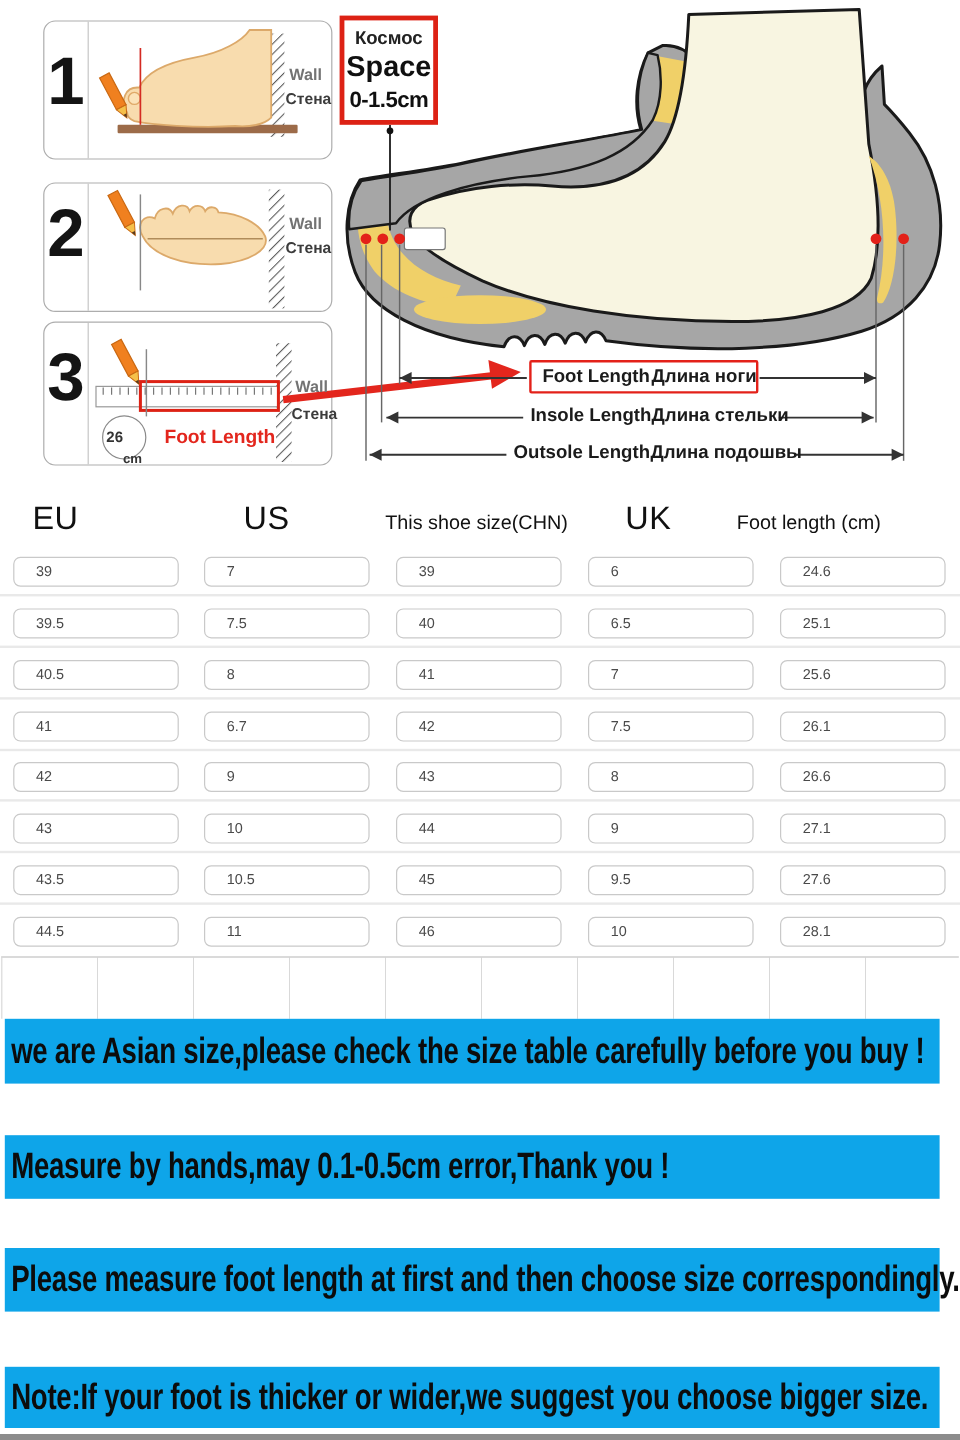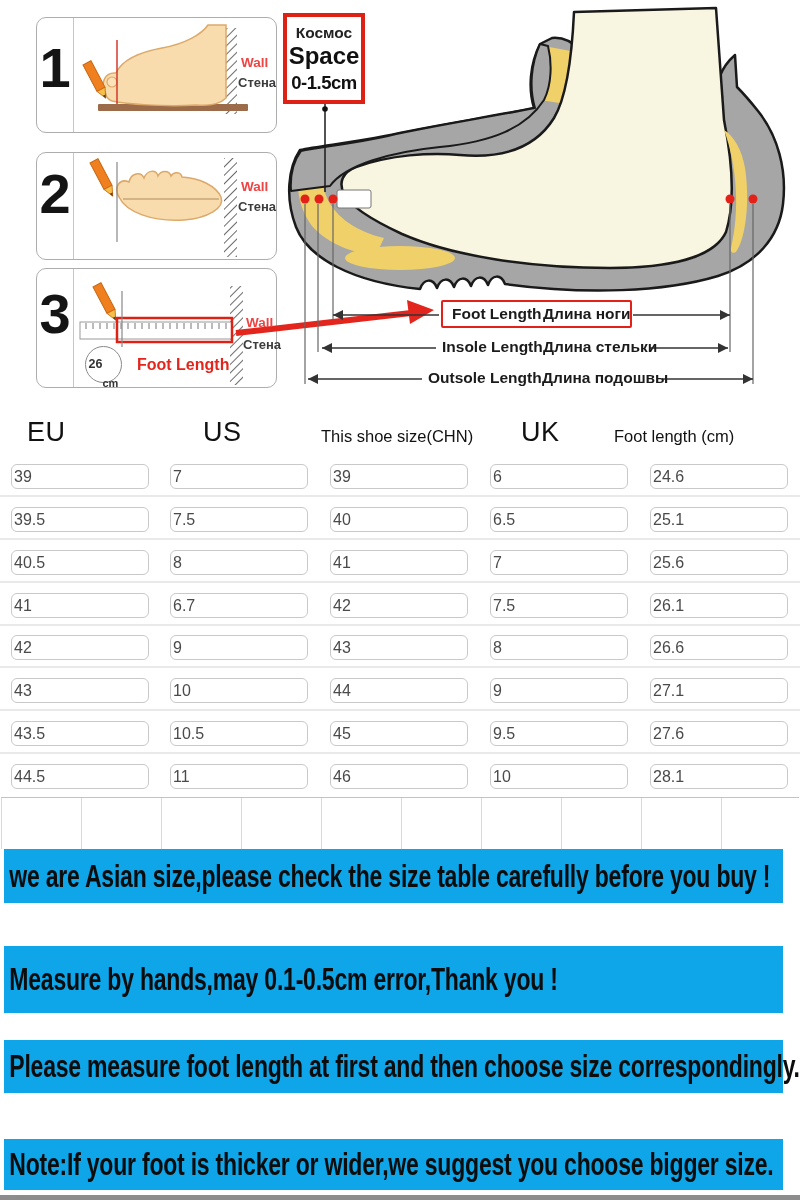--- a/index.html
+++ b/index.html
@@ -11,21 +11,21 @@
   
   .step-box { position:absolute; left:36px; width:241px; background:#fff;
               border:1.5px solid #adadad; border-radius:10px; }
   .step-box::after { content:""; position:absolute; left:36px; top:0; bottom:0; width:1px; background:#c6c6c6; }
   #sb1 { top:17px;  height:116px; }
   #sb2 { top:152px; height:108px; }
   #sb3 { top:268px; height:120px; }
   .step-num { position:absolute; left:38px; width:34px; text-align:center;
               font-size:56px; font-weight:700; color:#141414; line-height:1; }
   svg.overlay { position:absolute; left:0; top:0; pointer-events:none; }
-  .wall-en { position:absolute; font-size:13.5px; font-weight:700; color:#ef4444; line-height:1; }
+  .wall-en { position:absolute; font-size:13.5px; font-weight:700; color:#737373; line-height:1; }
   .wall-ru { position:absolute; font-size:13px;   font-weight:600; color:#3c3c3c; line-height:1; }
   .space-box { position:absolute; left:283px; top:13px; width:82px; height:91px;
                border:4px solid #dd2215; background:#fff; z-index:3;
                display:flex; flex-direction:column; align-items:center; justify-content:center; }
   .space-ru    { font-size:15.5px; font-weight:600; color:#222; line-height:1.25; }
   .space-en    { font-size:24px;   font-weight:700; color:#101010; line-height:1.2; }
   .space-range { font-size:18.5px; font-weight:700; color:#101010; line-height:1.25; letter-spacing:-0.5px; }
   .ruler-circle { position:absolute; left:85px; top:346px; width:37px; height:37px;
                   border:1.5px solid #8a8a8a; border-radius:50%; background:#fff;
                   display:flex; align-items:center; justify-content:center; }
@@ -36,33 +36,33 @@
            border:2.5px solid #e32119; border-radius:2px; background:transparent; }
   .m-en, .m-ru { position:absolute; font-size:15.5px; font-weight:700; color:#1b1b1b;
                  white-space:nowrap; line-height:1; }
 
   
   .th { position:absolute; color:#111; white-space:nowrap; }
   .th-big   { top:417px; font-size:27px;   font-weight:400; letter-spacing:0.5px; }
   .th-small { top:427px; font-size:16.5px; font-weight:400; }
   .row  { position:absolute; left:0; width:800px; height:25px; }
   .cell { position:absolute; width:138px; height:25px; border:1px solid #c9c9c9; border-radius:6px;
-          background:#fff; font-size:16px; color:#4a4a4a; line-height:23px; padding-left:2px; }
+          background:#fff; font-size:12px; color:#4a4a4a; line-height:23px; padding-left:18px; }
   .cell:nth-child(1){left:11px} .cell:nth-child(2){left:170px} .cell:nth-child(3){left:330px}
   .cell:nth-child(4){left:490px} .cell:nth-child(5){left:650px}
   .row-sep { position:absolute; left:0; width:800px; height:2px; background:#e9e9e9; }
 
   
   .grid-strip { position:absolute; left:1px; top:797px; width:798px; height:52px;
                 border-top:1.5px solid #c2c2c2; border-left:1px solid #d9d9d9;
                 background:repeating-linear-gradient(90deg, transparent 0, transparent 79px, #d9d9d9 79px, #d9d9d9 80px); }
   .notice { position:absolute; left:4px; width:779px; background:#0ea5e9;
             display:flex; align-items:center; }
   #n1 { top:849px;  height:54px; }
-  #n2 { top:946px;  height:67px; }
+  #n2 { top:946px;  height:53px; }
   #n3 { top:1040px; height:53px; }
   #n4 { top:1139px; height:51px; }
   .notice span { font-size:30.5px; font-weight:800; color:#0c0c0c; white-space:nowrap;
                  transform:scaleX(0.755); transform-origin:0 50%; padding-left:7px; letter-spacing:-0.3px; }
   .bottom-bar { position:absolute; left:0; top:1195px; width:800px; height:5px; background:#8c8c8c; }
 </style>
 </head>
 <body>
 
 <div class="page">

